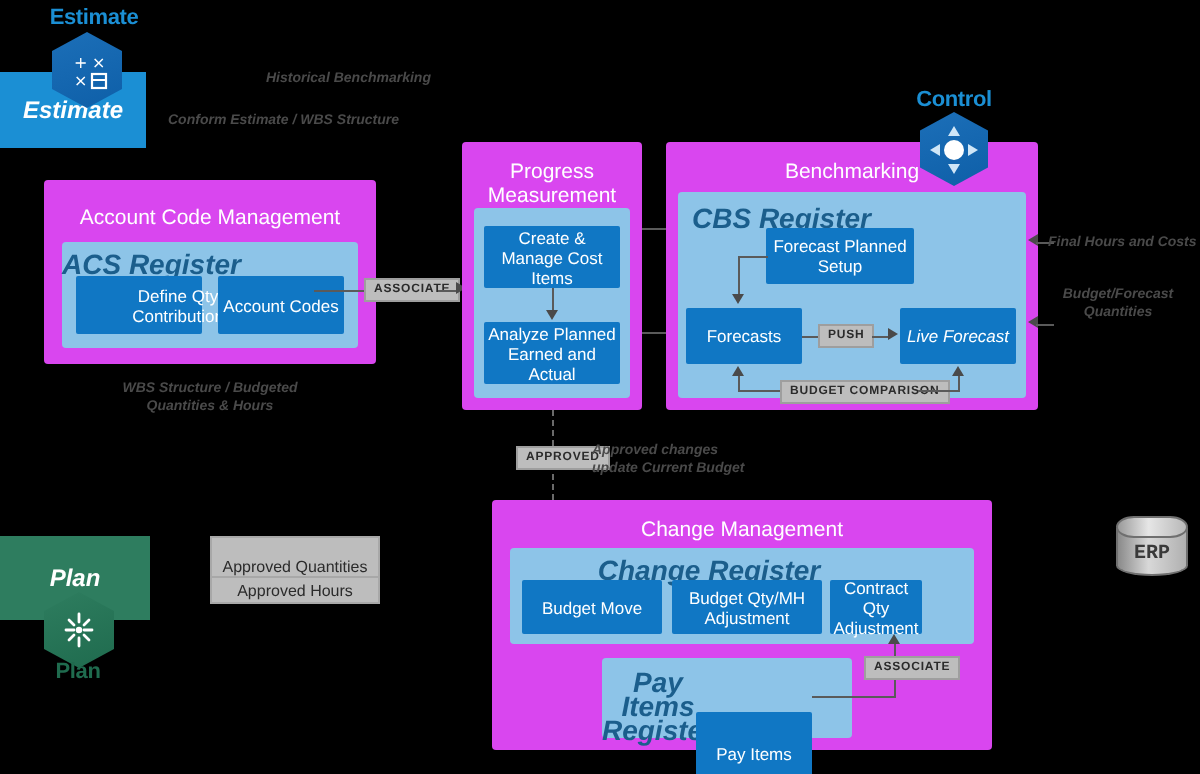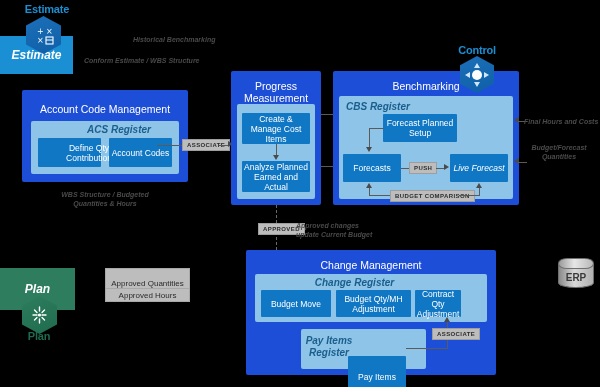--- a/index.html
+++ b/index.html
@@ -4,24 +4,24 @@
 <style>
   html,body{margin:0;padding:0;background:#000;}
   body{width:600px;height:387px;position:relative;overflow:hidden;
        font-family:"Liberation Sans",sans-serif;}
   #stage{position:absolute;left:0;top:0;width:600px;height:387px;background:#000;}
   .abs{position:absolute;box-sizing:border-box;}
   .ctr{display:flex;align-items:center;justify-content:center;text-align:center;}
   .col{flex-direction:column;}
 
   
-  .module{background:#1d4ed8;border-radius:2px;}
+  .module{background:#d946ef;border-radius:2px;}
   .module-title{color:#fff;font-size:10.5px;line-height:12px;font-weight:400;}
   .register{background:#8DC4E8;border-radius:2px;}
-  .register-label{color:#1B5E8C;font-size:10px;font-style:italic;font-weight:600;}
+  .register-label{color:#1B5E8C;font-size:14px;font-style:italic;font-weight:600;}
   .node{background:#1077C4;color:#fff;border-radius:1px;
         font-size:8.5px;line-height:10px;font-weight:500;padding:1px;}
 
   
   .slab{color:#fff;font-style:italic;font-weight:600;font-size:12px;}
   .slab-est{background:#1B8FD4;}
   .slab-plan{background:#2E7D5F;}
 
   
   .hex{position:absolute;}
@@ -85,21 +85,21 @@
       <line x1="20" y1="24" x2="27" y2="24" stroke="#fff" stroke-width="1"></line>
     </svg>
   </div>
 
   <div class="abs note" style="left:133px;top:35px;">Historical Benchmarking</div>
   <div class="abs note" style="left:84px;top:56px;">Conform Estimate / WBS Structure</div>
 
   <div class="abs module" style="left:22px;top:90px;width:166px;height:92px;">
     <div class="module-title ctr" style="height:30px;padding:4px 14px 0;">Account Code Management</div>
     <div class="register abs ctr col" style="left:9px;top:31px;width:148px;height:53px;">
-      <div class="register-label abs" style="left:0;top:3px;width:176px;text-align:center;">ACS Register</div>
+      <div class="register-label abs" style="left:0;top:3px;width:176px;text-align:left;">ACS Register</div>
       <div class="node abs ctr" style="left:7px;top:17px;width:63px;height:29px;padding-left:40px;">
         <span>Define Qty Contribution</span>
       </div>
       <div class="node abs ctr" style="left:78px;top:17px;width:63px;height:29px;">
         <span>Account Codes</span>
       </div>
     </div>
   </div>
 
   <div class="abs note ctr" style="left:45px;top:190px;width:120px;">WBS Structure / Budgeted Quantities &amp; Hours</div>
@@ -233,19 +233,19 @@
   </div>
   <div class="abs hexcap cap-green" style="left:4px;top:330px;width:70px;">Plan</div>
 
   <div class="abs pill ctr" style="left:105px;top:268px;width:85px;height:30px;">
     <span>Approved Quantities</span>
   </div>
   <div class="abs pill ctr" style="left:105px;top:288px;width:85px;height:14px;">
     <span>Approved Hours</span>
   </div>
 
-  <div class="abs" style="left:558px;top:258px;width:35px;height:34px;">
+  <div class="abs" style="left:558px;top:258px;width:35px;height:34px;font-family:Liberation Mono, monospace;">
     <div class="abs cyl-body" style="left:0;top:6px;width:36px;height:24px;"></div>
     <div class="abs cyl-top" style="left:0;top:0px;width:36px;height:11px;"></div>
     <div class="abs cyl-label ctr" style="left:0;top:11px;width:36px;height:17px;">ERP</div>
   </div>
 
 </div>
 
 </body></html>

